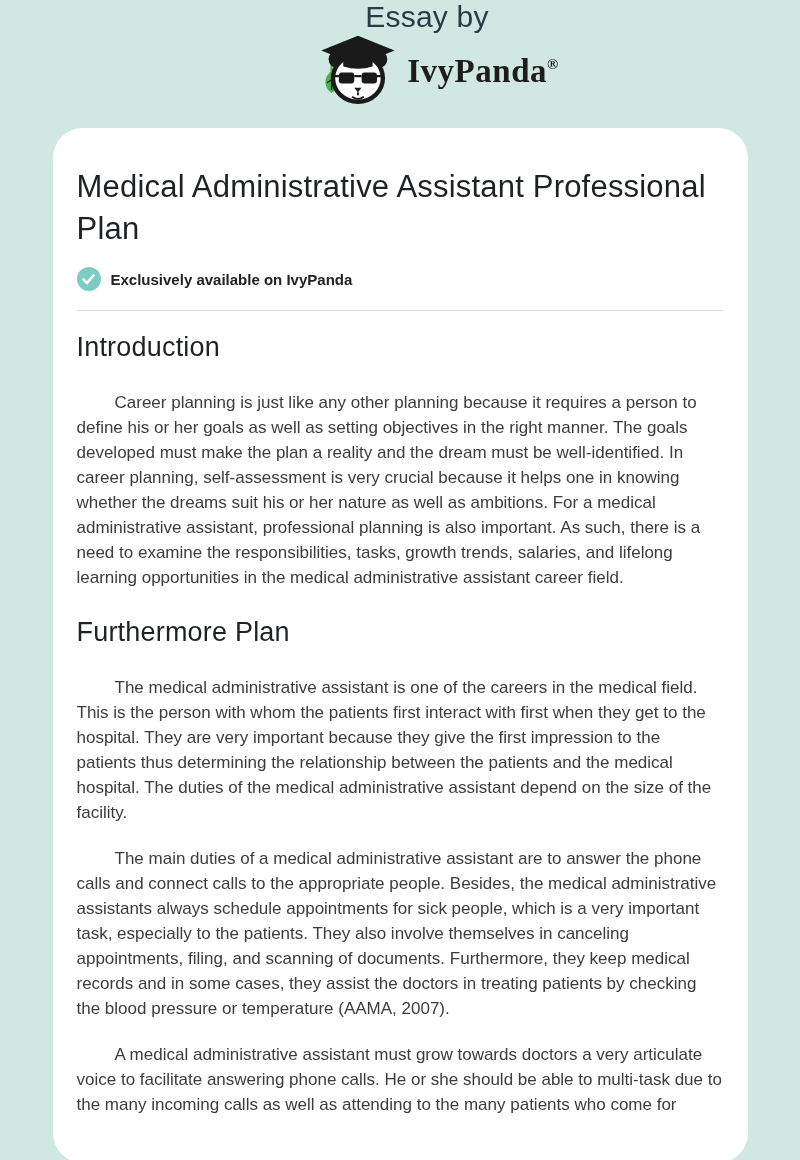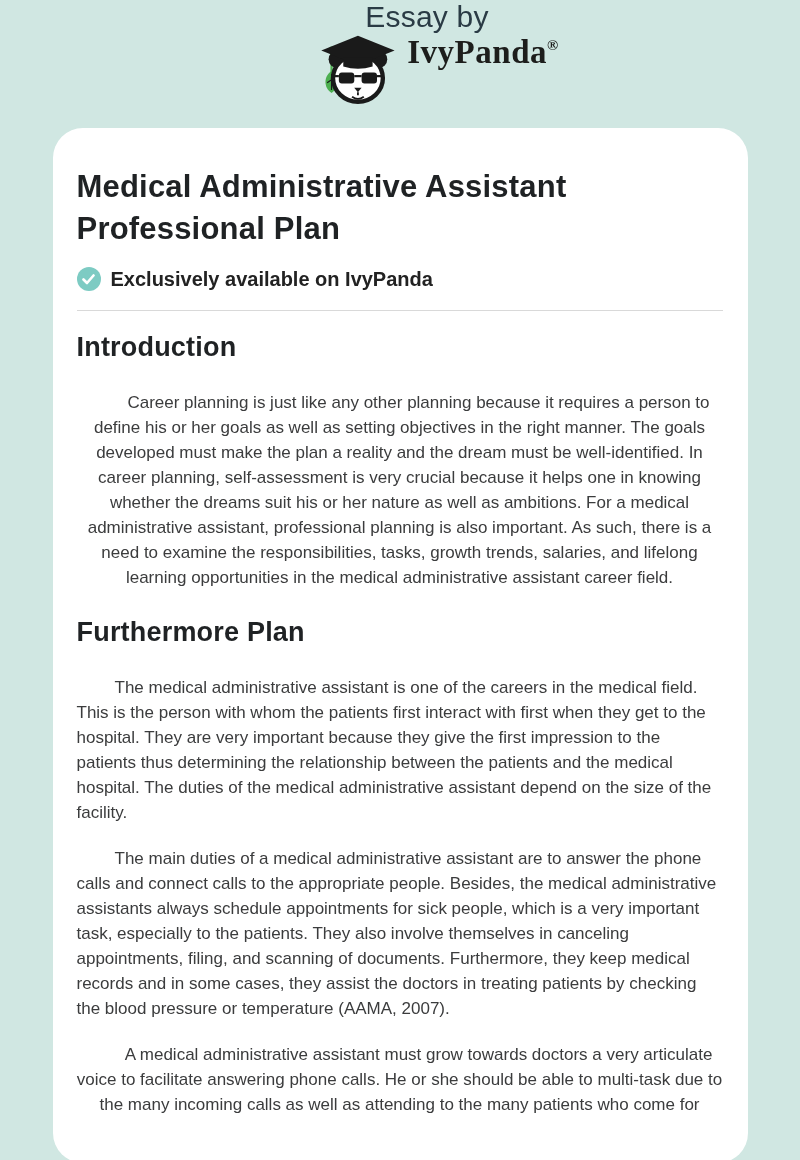--- a/index.html
+++ b/index.html
@@ -28,20 +28,21 @@
     padding-left: 54px;
     flex-direction: column;
   }
   .essay-by {
     font-size: 30px;
     color: var(--header-text);
     letter-spacing: 0.2px;
   }
   .logo {
     display: flex;
+    align-items: center;
     margin-left: 16px;
     text-decoration: none;
     cursor: pointer;
   }
   .logo svg { display: block; }
   .brand-name {
     font-family: "Liberation Serif", "DejaVu Serif", serif;
     font-weight: 700;
     font-size: 33px;
     color: #1d1e1c;
@@ -59,21 +60,21 @@
   .card {
     width: 695px;
     margin: 0 auto;
     background: var(--card-bg);
     border-radius: 30px;
     padding: 38px 25px 46px 24px;
   }
   .article-title {
     font-size: 31px;
     line-height: 42px;
-    font-weight: 700;
+    font-weight: 400;
     color: var(--heading-text);
     letter-spacing: 0.2px;
     margin-bottom: 17px;
   }
   .badge-row {
     display: flex;
     align-items: center;
     margin-bottom: 19px;
   }
   .badge-circle {
@@ -81,45 +82,45 @@
     height: 24px;
     border-radius: 50%;
     background: var(--badge-teal);
     display: flex;
     align-items: center;
     justify-content: center;
     flex: 0 0 auto;
   }
   .badge-label {
     margin-left: 10px;
-    font-size: 20px;
+    font-size: 15px;
     font-weight: 700;
     color: #222;
   }
   .rule {
     border: none;
     border-top: 1px solid var(--divider);
     margin: 0 0 21px 0;
   }
   .section-heading {
     font-size: 27px;
-    font-weight: 700;
+    font-weight: 400;
     color: var(--heading-text);
     letter-spacing: 0.2px;
     margin: 4px 0 27px 0;
   }
   .section + .section .section-heading { margin-top: 27px; }
   .body-para {
     font-size: 17px;
     line-height: 25px;
     color: var(--body-text);
     text-indent: 38px;
     margin-bottom: 21px;
   }
-  .section .body-para:last-child { margin-bottom: 0; text-align: center; }
+  .section .body-para:last-child { margin-bottom: 0; }
 </style>
 </head>
 <body>
 
 <header class="site-header">
   <span class="essay-by">Essay by</span>
   <span class="logo">
     <span>
       <svg width="88" height="74" viewBox="0 0 120 100" aria-hidden="true">
 

